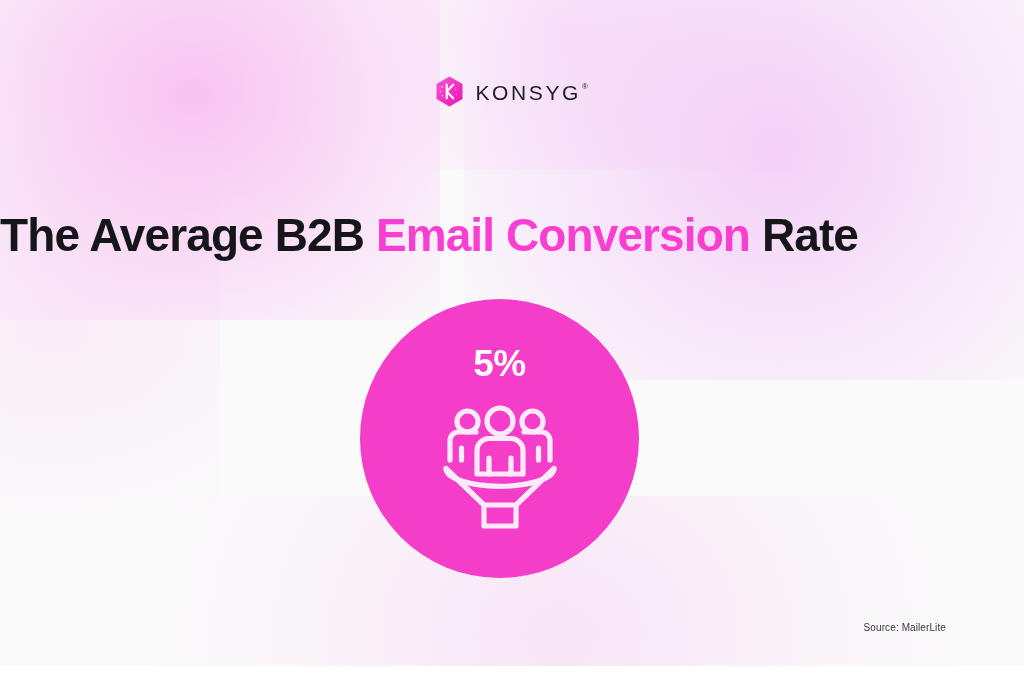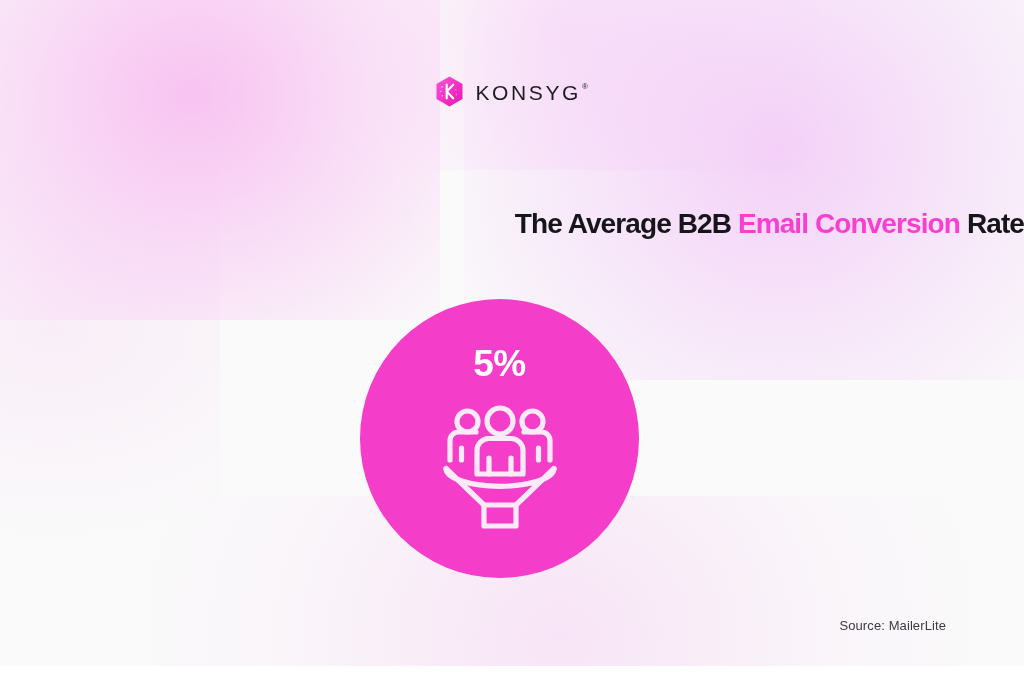--- a/index.html
+++ b/index.html
@@ -111,23 +111,23 @@
     padding-left: 1px;
     padding-top: 1px;
   }
 
   
   #headline {
     position: absolute;
     left: 0;
     right: 0;
     top: 180px;
-    text-align: right;
-    font-family: "Liberation Sans", sans-serif;
-    font-size: 28px;
+    text-align: left;
+    font-family: "Liberation Sans", sans-serif;
+    font-size: 46px;
     font-weight: bold;
     letter-spacing: -0.9px;
     color: #15151a;
     white-space: nowrap;
     margin-top: 28px;
   }
   #headline .accent {
     color: #f93fd2;
   }
 
@@ -160,21 +160,21 @@
     display: block;
   }
 
   
   #source-note {
     position: absolute;
     right: 78px;
     bottom: 33px;
     color: #3a3a41;
     font-family: "Liberation Sans", sans-serif;
-    font-size: 13px;
+    font-size: 10px;
     font-weight: 400;
     letter-spacing: 0.1px;
   }
 </style>
 </head>
 <body>
 
 <div id="canvas">
 
   <div class="glow" id="glow-topleft"></div>

